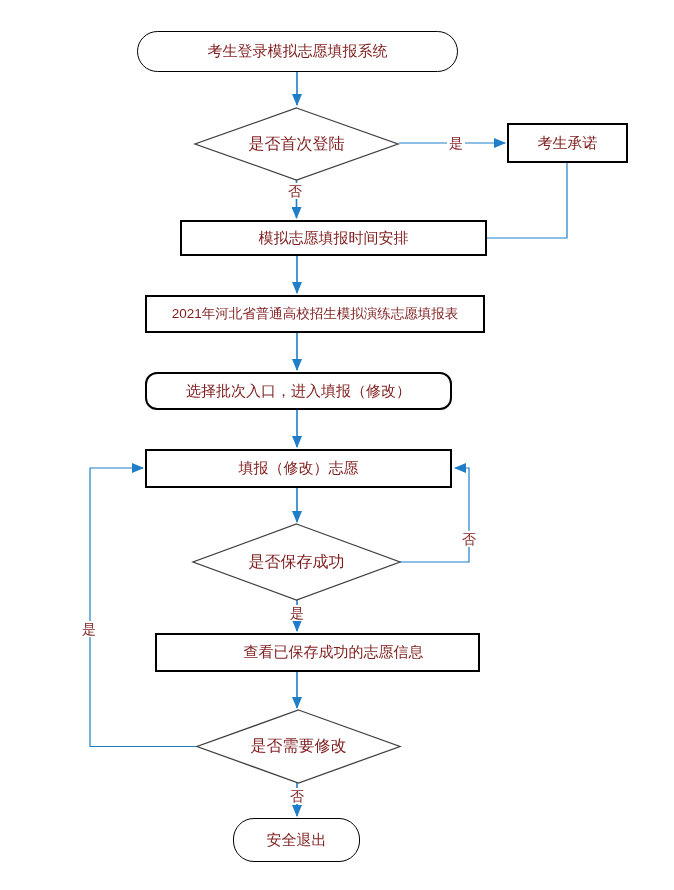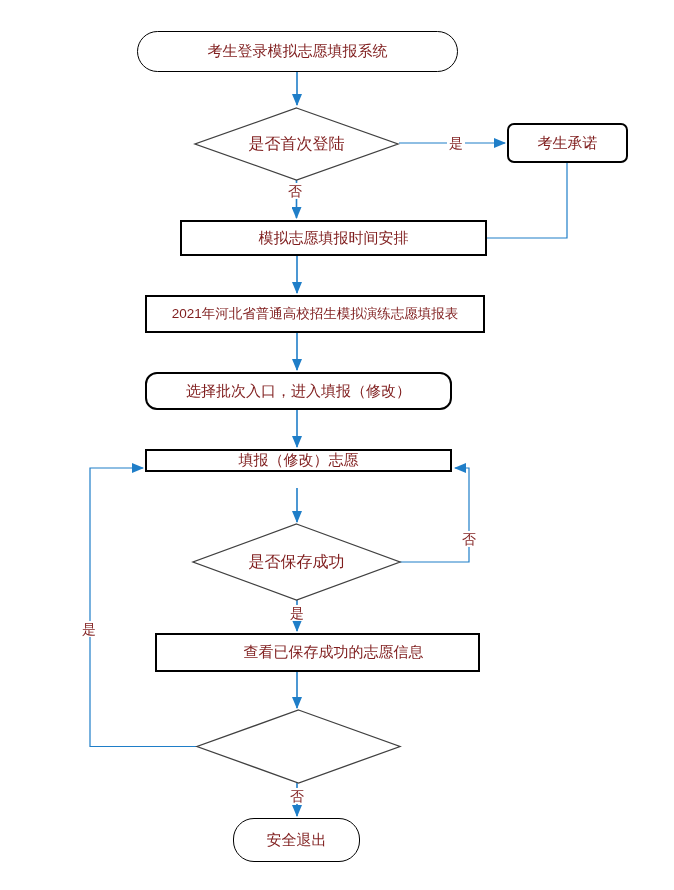--- a/index.html
+++ b/index.html
@@ -93,34 +93,35 @@
 
     <polygon class="diamond-shape" points="296.5,108 398,144 296.5,180 195,144"></polygon>
     <polygon class="diamond-shape" points="296.5,524 400,562 296.5,600 193,562"></polygon>
     <polygon class="diamond-shape" points="298.5,710 400,746.5 298.5,783 197,746.5"></polygon>
   </svg>
 
   <div class="node stadium" style="left:137px; top:31px; width:321px; height:41px;">考生登录模拟志愿填报系统</div>
 
   <div class="diamond-label" style="left:195px; top:108px; width:203px; height:72px;">是否首次登陆</div>
 
-  <div class="node rect" style="left:507px; top:123px; width:121px; height:40px;border-radius:7px;">考生承诺</div>
+  <div class="node rect" style="left:507px; top:123px; width:121px; height:40px;">考生承诺</div>
 
   <div class="node rect" style="left:145px; top:220px; width:307px; height:36px;margin-left:35px;">模拟志愿填报时间安排</div>
 
   <div class="node rect small-text" style="left:145px; top:295px; width:340px; height:38px;">2021年河北省普通高校招生模拟演练志愿填报表</div>
 
   <div class="node rect" style="left:145px; top:372px; width:307px; height:38px;border-radius:12px;">选择批次入口，进入填报（修改）</div>
 
-  <div class="node rect" style="left:145px; top:449px; width:307px; height:23px;">填报（修改）志愿</div>
+  <div class="node rect" style="left:145px; top:449px; width:307px; height:39px;">填报（修改）志愿</div>
 
   <div class="diamond-label" style="left:193px; top:524px; width:207px; height:76px;">是否保存成功</div>
 
   <div class="node rect" style="left:155px; top:633px; width:325px; height:39px;padding-left:32px;">查看已保存成功的志愿信息</div>
 
+  <div class="diamond-label" style="left:197px; top:710px; width:203px; height:73px;">是否需要修改</div>
 
   <div class="node stadium" style="left:233px; top:818px; width:127px; height:44px;">安全退出</div>
 
   <span class="edge-label" style="left:456px; top:143px;">是</span>
   <span class="edge-label" style="left:295px; top:191px;">否</span>
   <span class="edge-label" style="left:469px; top:539px;">否</span>
   <span class="edge-label" style="left:297px; top:613px;">是</span>
   <span class="edge-label" style="left:89px; top:629px;">是</span>
   <span class="edge-label" style="left:297px; top:796px;">否</span>
 

